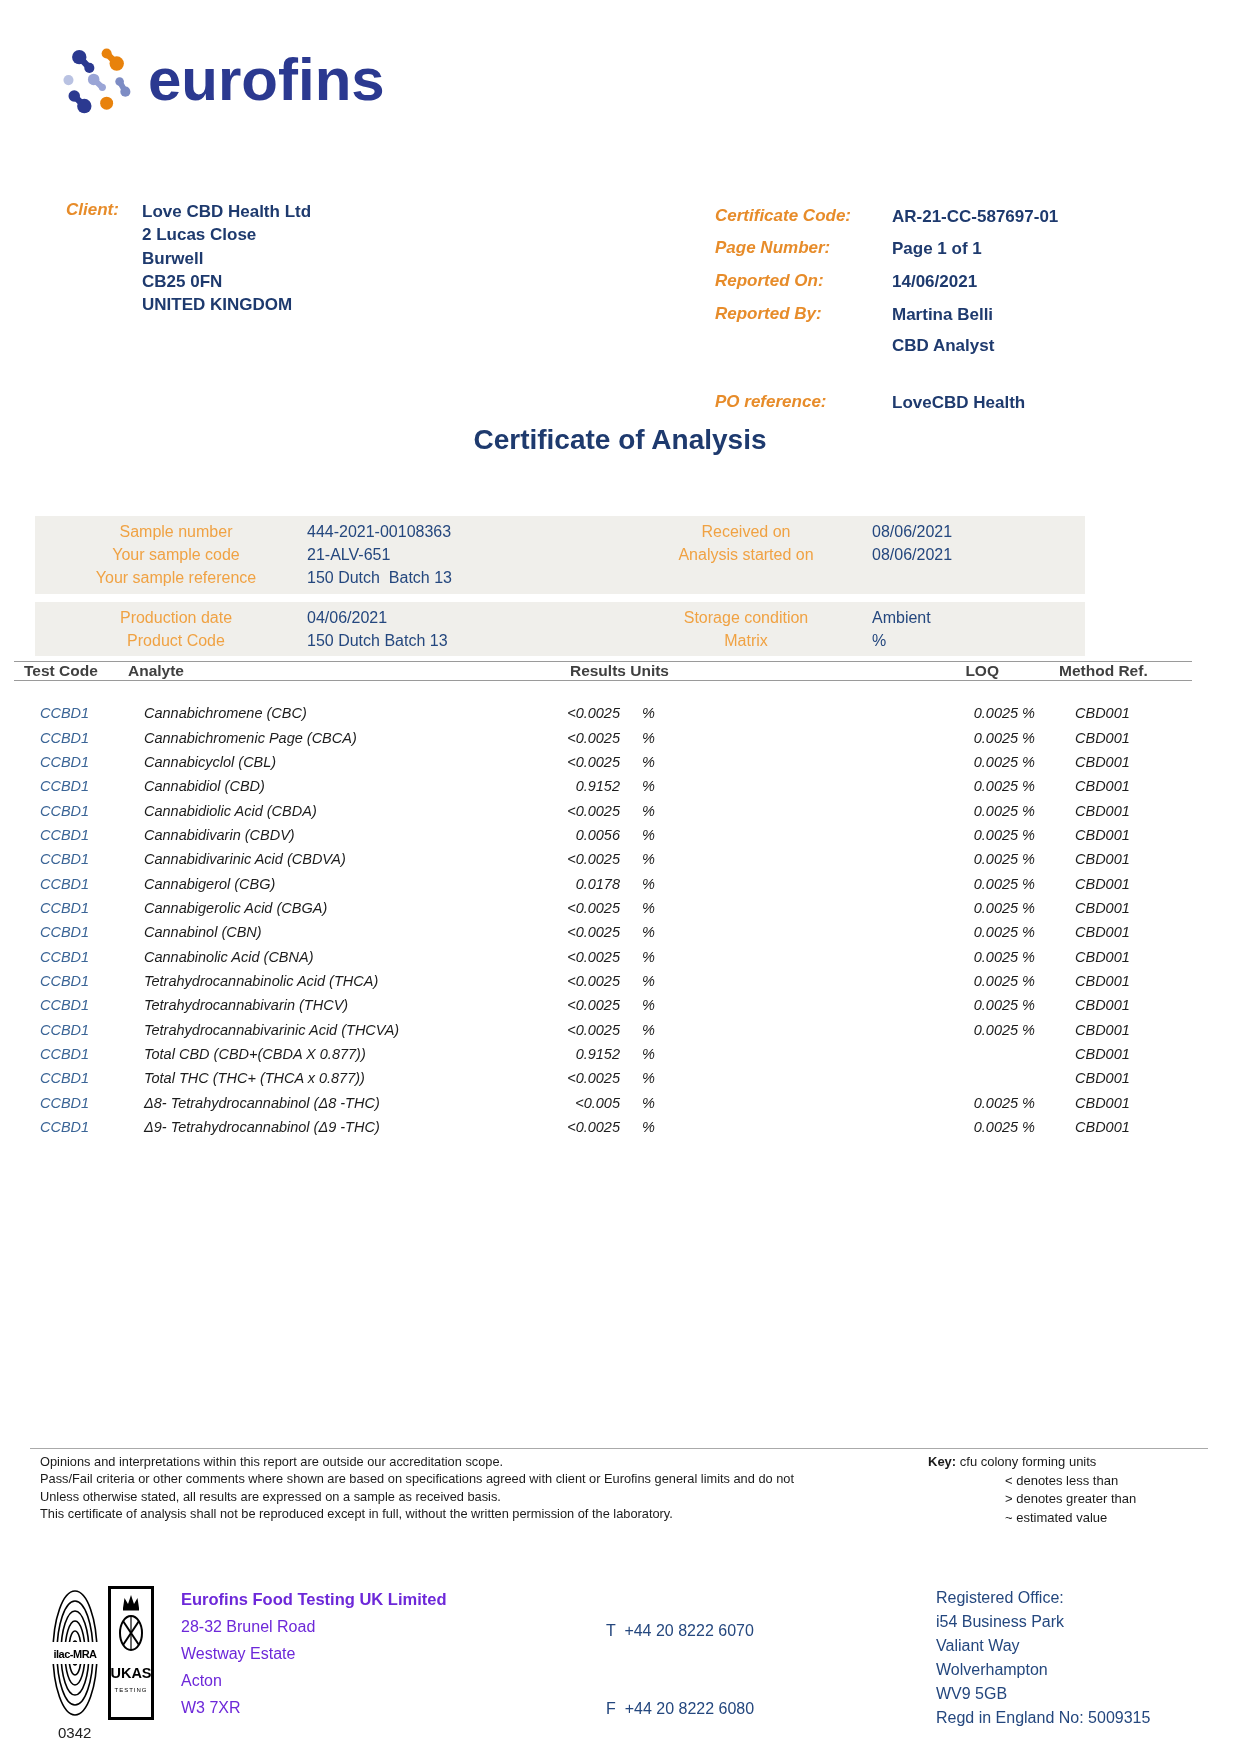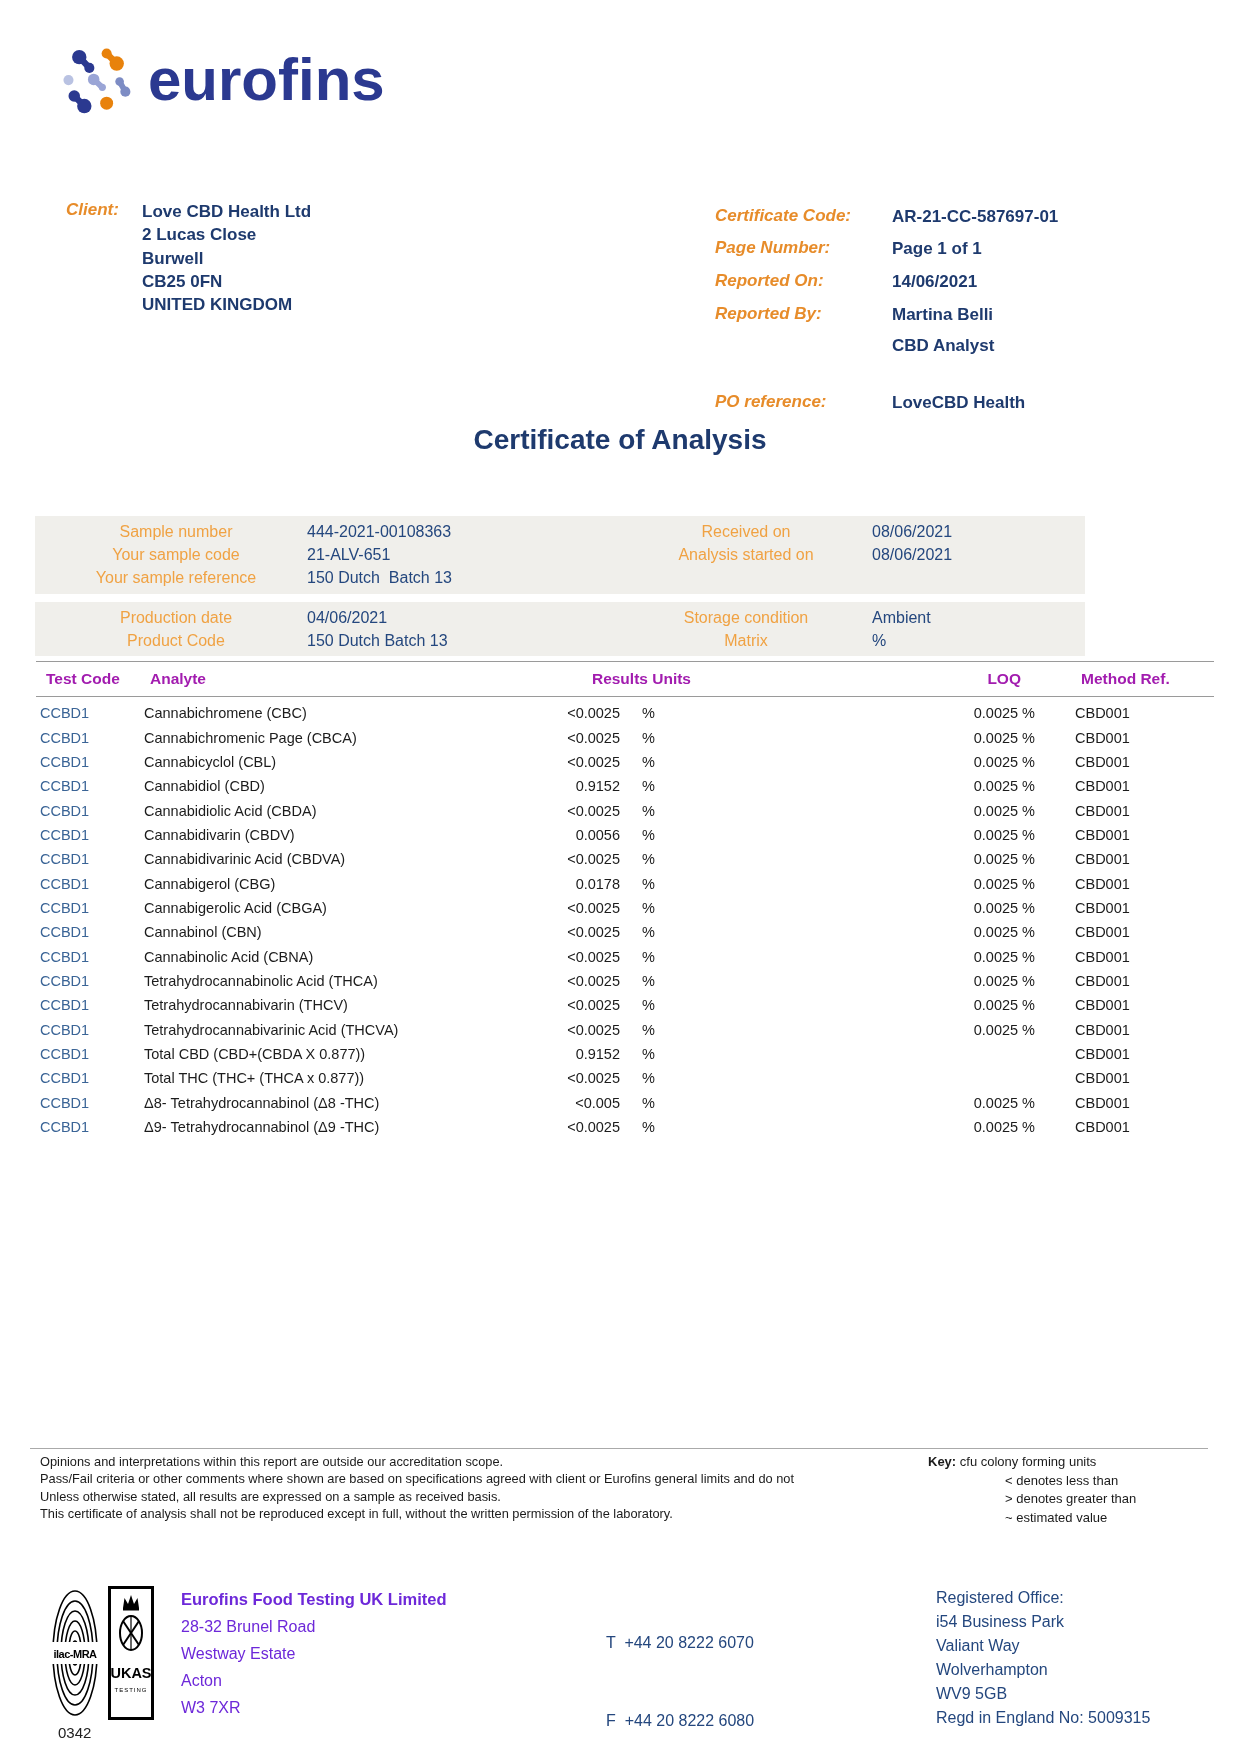--- a/index.html
+++ b/index.html
@@ -33,31 +33,31 @@
   .block2{top:602px;height:54px;padding-top:8px;}
   .info-row{display:flex;line-height:23.2px;font-size:16px;}
   .col-left{position:absolute;left:10px;top:4px;}
   .col-right{position:absolute;left:585px;top:4px;}
   .col-left .info-label{width:262px;flex:0 0 auto;}
   .col-right .info-label{width:252px;flex:0 0 auto;}
   .info-label{color:#f0a243;text-align:center;}
   .info-value{color:#24477e;white-space:pre;}
 
   
-  .table-head{position:absolute;left:36px;top:661px;width:1178px;height:36px;
+  .table-head{position:absolute;left:14px;top:661px;width:1178px;height:20px;
               border-top:1px solid #9a9a9a;border-bottom:1px solid #9a9a9a;
               display:grid;grid-template-columns:104px 311px 230px 350px 1fr;
               align-items:center;padding-left:10px;box-sizing:border-box;
-              font-size:15.5px;font-weight:bold;color:#a21caf;}
+              font-size:15.5px;font-weight:bold;color:#404040;}
   .th-results{text-align:right;}
   .th-loq{text-align:right;padding-right:20px;}
   .th-method{padding-left:40px;}
   .table-rows{position:absolute;left:40px;top:701px;width:1165px;}
   .t-row{display:grid;grid-template-columns:104px 311px 165px 65px 350px 1fr;
-         height:24.35px;align-items:center;font-size:14.5px;color:#1c1c1c;}
+         height:24.35px;align-items:center;font-size:14.5px;color:#1c1c1c;font-style:italic;}
   .c-code{color:#3a6496;}
   .c-result{text-align:right;}
   .c-unit{padding-left:22px;}
   .c-loq{text-align:right;}
   .c-method{padding-left:40px;}
 
   
   .notes-divider{position:absolute;left:30px;top:1448px;width:1178px;border-top:1px solid #aaaaaa;}
   .notes{position:absolute;left:40px;top:1453px;}
   .note-line{font-size:12.8px;color:#1b1b1b;line-height:17.3px;white-space:pre;}
@@ -67,21 +67,21 @@
   .key-lines{margin-left:77px;}
   .key-line{line-height:18.5px;white-space:pre;}
 
   
   .accr{position:absolute;left:50px;top:1586px;}
   .accr svg{display:inline-block;vertical-align:top;}
   .accr-number{position:absolute;left:8px;top:138px;font-size:15px;color:#222;font-family:"Liberation Sans",sans-serif;}
   .company{position:absolute;left:181px;top:1586px;font-size:16px;color:#6d28d9;line-height:27px;}
   .company .company-name{font-weight:bold;font-size:16.5px;}
   .contact{position:absolute;left:606px;top:1586px;font-size:16px;color:#24477e;white-space:pre;}
-  .contact .tel{margin-top:12px;}
+  .contact .tel{margin-top:0px;}
   .contact .fax{margin-top:24px;}
   .registered{position:absolute;left:936px;top:1586px;font-size:16px;color:#24477e;line-height:24px;}
 </style>
 </head>
 <body>
 
 <div class="page">
 
   <div class="logo">
     <svg class="logo-dots" viewBox="0 0 100 104">

